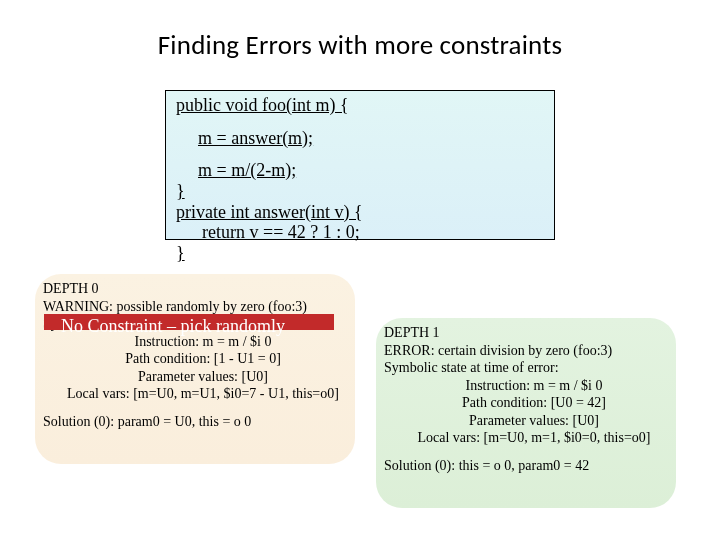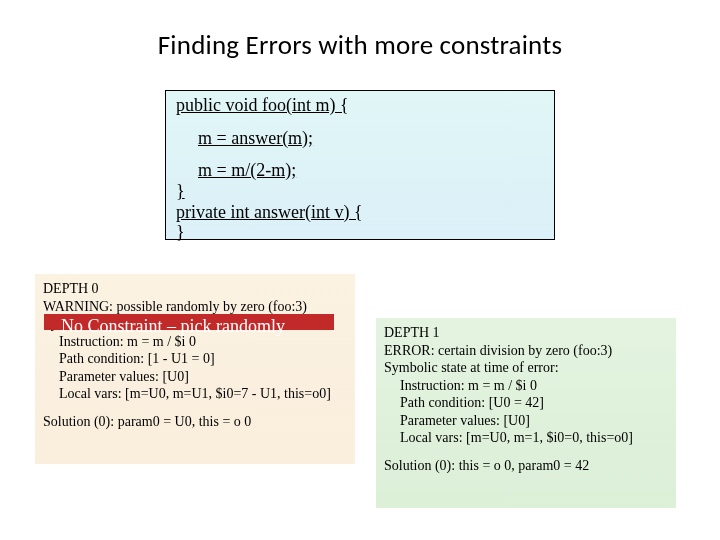--- a/index.html
+++ b/index.html
@@ -39,36 +39,37 @@
   .indent15 { padding-left: 26px; }
 
   .panel {
     position: absolute;
     width: 320px;
     font-family: "Times New Roman", Times, serif;
     font-size: 14px;
     line-height: 1.25;
     padding: 6px 8px 8px 8px;
     color: #000;
+    border-radius: 26px;
   }
   .panel-left {
     left: 35px;
     top: 274px;
     height: 190px;
     background: linear-gradient(to bottom, #fbf2e2 0%, #faeedc 100%);
   }
   .panel-right {
     left: 376px;
     top: 274px;
     width: 300px;
     height: 190px;
     background: linear-gradient(to bottom, #e3f3e0 0%, #dcefd7 100%);
     margin-top: 44px;
   }
-  .pindent { padding-left: 16px; }
+  .pindent { padding-left: 16px; text-align: center; }
   .gap { height: 10px; }
 
   .callout {
     position: absolute;
     left: 44px;
     top: 314px;
     width: 290px;
     height: 16px;
     background: #c22a2a;
     color: #fff;
@@ -83,20 +84,21 @@
 <body>
 
 <div class="title">Finding Errors with more constraints</div>
 
 <div class="code-box">
   <div class="code-line">public void foo(int m) {</div>
   <div class="code-line indent1">m = answer(m);</div>
   <div class="code-line indent1">m = m/(2-m);</div>
   <div class="code-line">}</div>
   <div class="code-line">private int answer(int v) {</div>
+  <div class="code-line indent15">return v == 42 ? 1 : 0;</div>
   <div class="code-line">}</div>
 </div>
 
 <div class="panel panel-left">
   <div>DEPTH 0</div>
   <div>WARNING: possible randomly by zero (foo:3)</div>
   <div>Sy</div>
   <div class="pindent">Instruction: m = m / $i 0</div>
   <div class="pindent">Path condition: [1 - U1 = 0]</div>
   <div class="pindent">Parameter values: [U0]</div>

